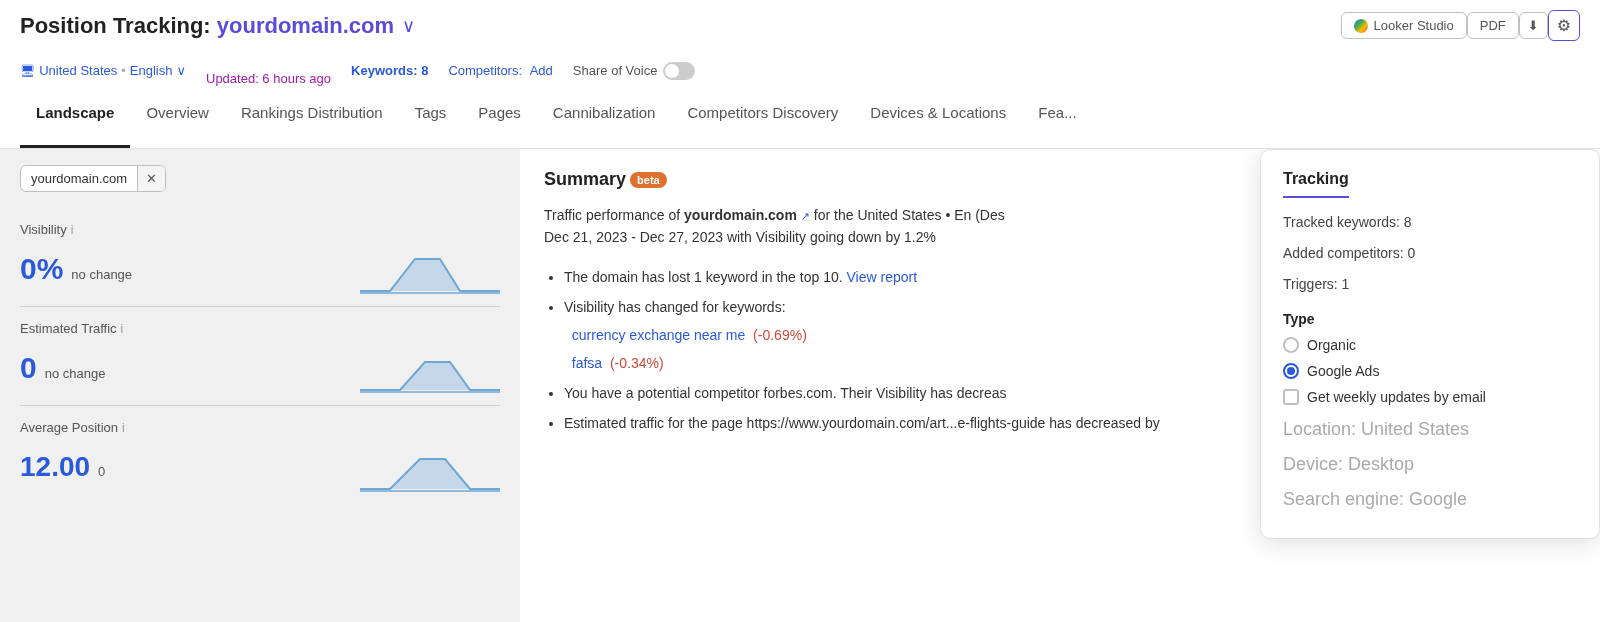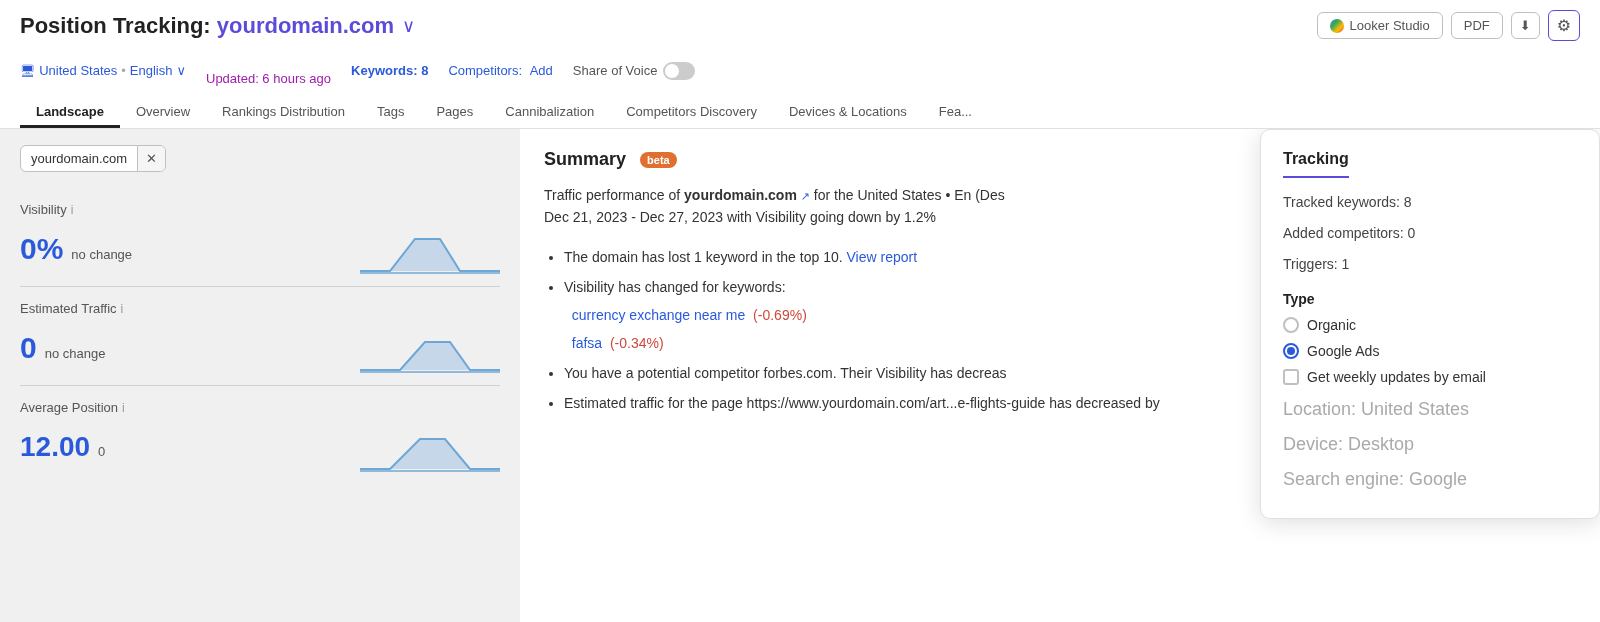--- a/index.html
+++ b/index.html
@@ -21,21 +21,21 @@
       font-size: 22px; font-weight: 700; color: #222;
     }
 
     .page-title .domain {
       color: #5b4bdb; font-weight: 700;
     }
 
     .dropdown-arrow { color: #5b4bdb; font-size: 18px; cursor: pointer; }
 
     .top-actions {
-      display: flex; align-items: center; gap: 8px;
+      display: flex; align-items: center; 
     }
 
     .btn-looker {
       display: flex; align-items: center; gap: 6px;
       border: 1.5px solid #c0c0c0; border-radius: 6px;
       padding: 5px 12px; background: #fff; cursor: pointer; font-size: 13px; color: #555;
     }
 
     .btn-looker .circle-icon {
       width: 14px; height: 14px; border-radius: 50%;
@@ -86,21 +86,21 @@
     .toggle::after {
       content: ''; position: absolute; left: 2px; top: 2px;
       width: 14px; height: 14px; background: #fff; border-radius: 50%;
     }
 
     .tabs-row {
       display: flex; align-items: flex-end; gap: 0; border-bottom: none; overflow: hidden;
     }
 
     .tab {
-      padding: 8px 16px 6px 16px; cursor: pointer; font-size: 13px; color: #555;
+      padding: 8px 16px 24px 16px; cursor: pointer; font-size: 15px; color: #555;
       border-bottom: 3px solid transparent; white-space: nowrap;
     }
 
     .tab.active {
       color: #222; border-bottom: 3px solid #222; font-weight: 600;
     }
 
     
     .main-content {
       display: flex; height: calc(622px - 120px); overflow: hidden; position: relative;
@@ -147,21 +147,21 @@
     .metric-change {
       font-size: 13px; color: #555; font-weight: 400;
     }
 
     
     .right-panel {
       flex: 1; background: #fff; padding: 20px 24px; overflow-y: auto; position: relative;
     }
 
     .summary-header {
-      display: flex; align-items: center; gap: 14px; margin-bottom: 14px;
+      display: flex; align-items: center; gap: 4px; margin-bottom: 14px;
     }
 
     .summary-title {
       font-size: 18px; font-weight: 700; color: #222;
     }
 
     .beta-badge {
       background: #e07030; color: #fff; font-size: 11px; font-weight: 600;
       padding: 2px 7px; border-radius: 10px;
     }

